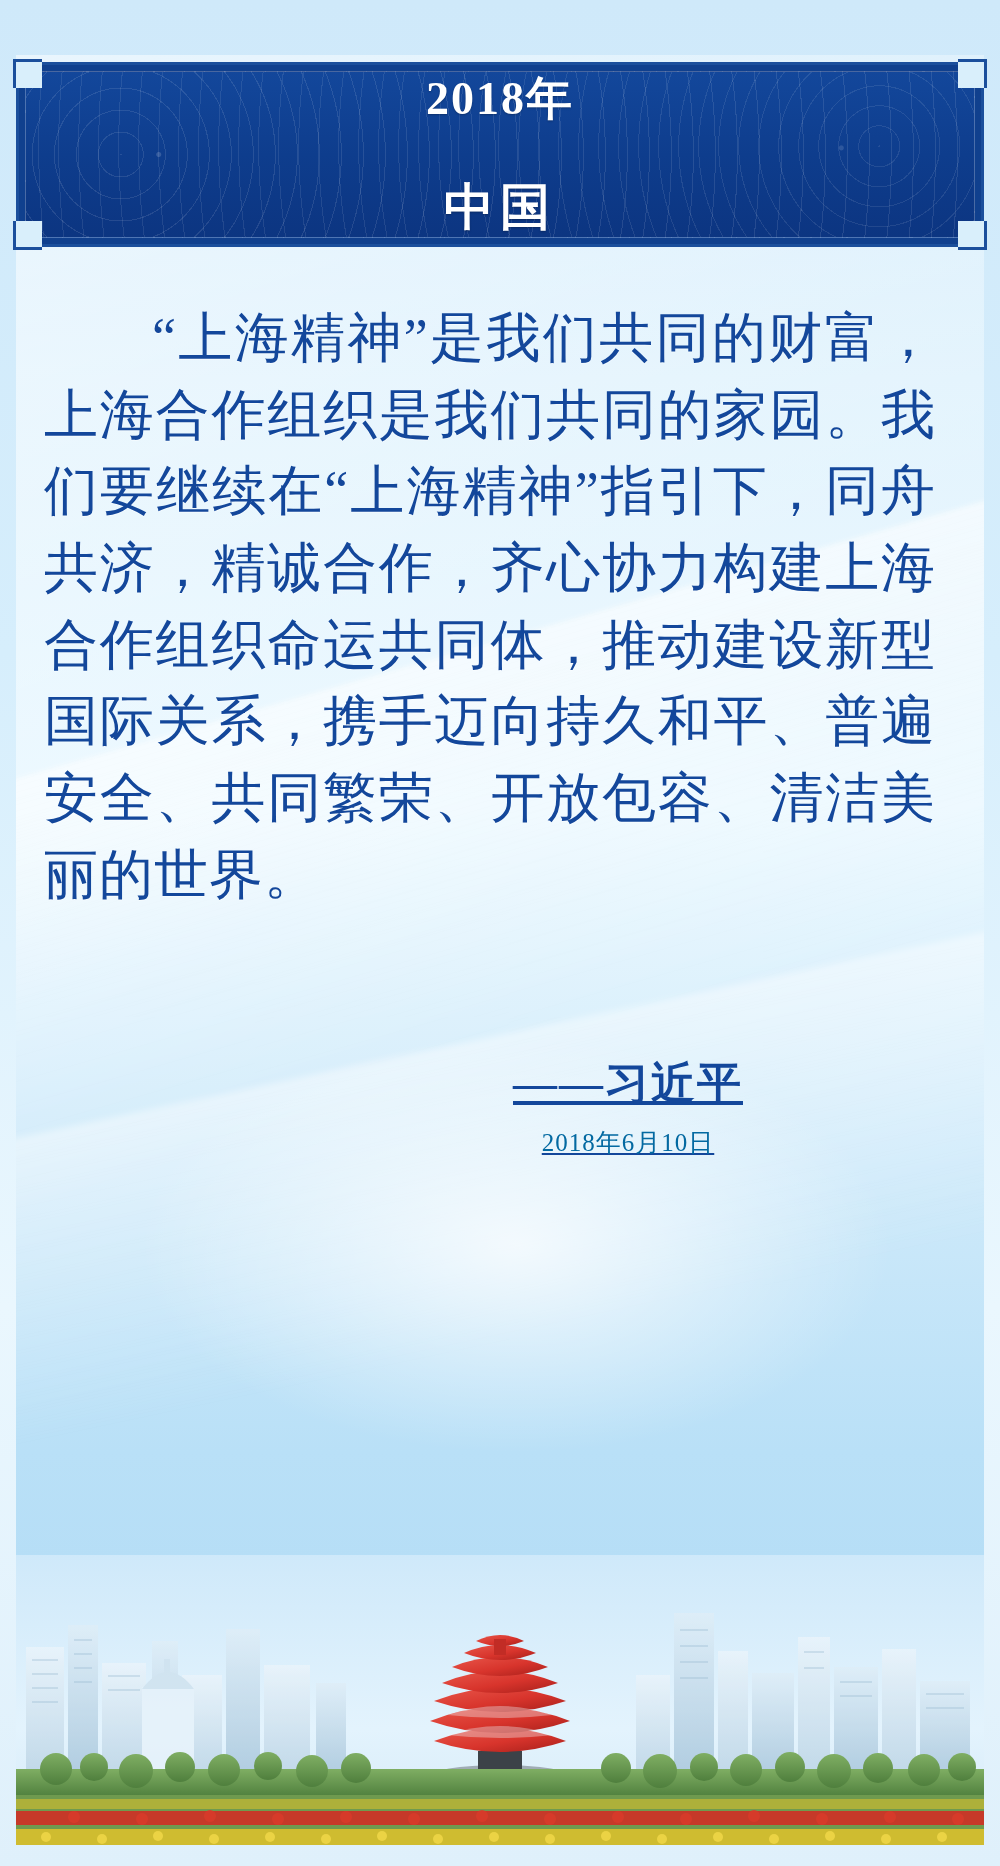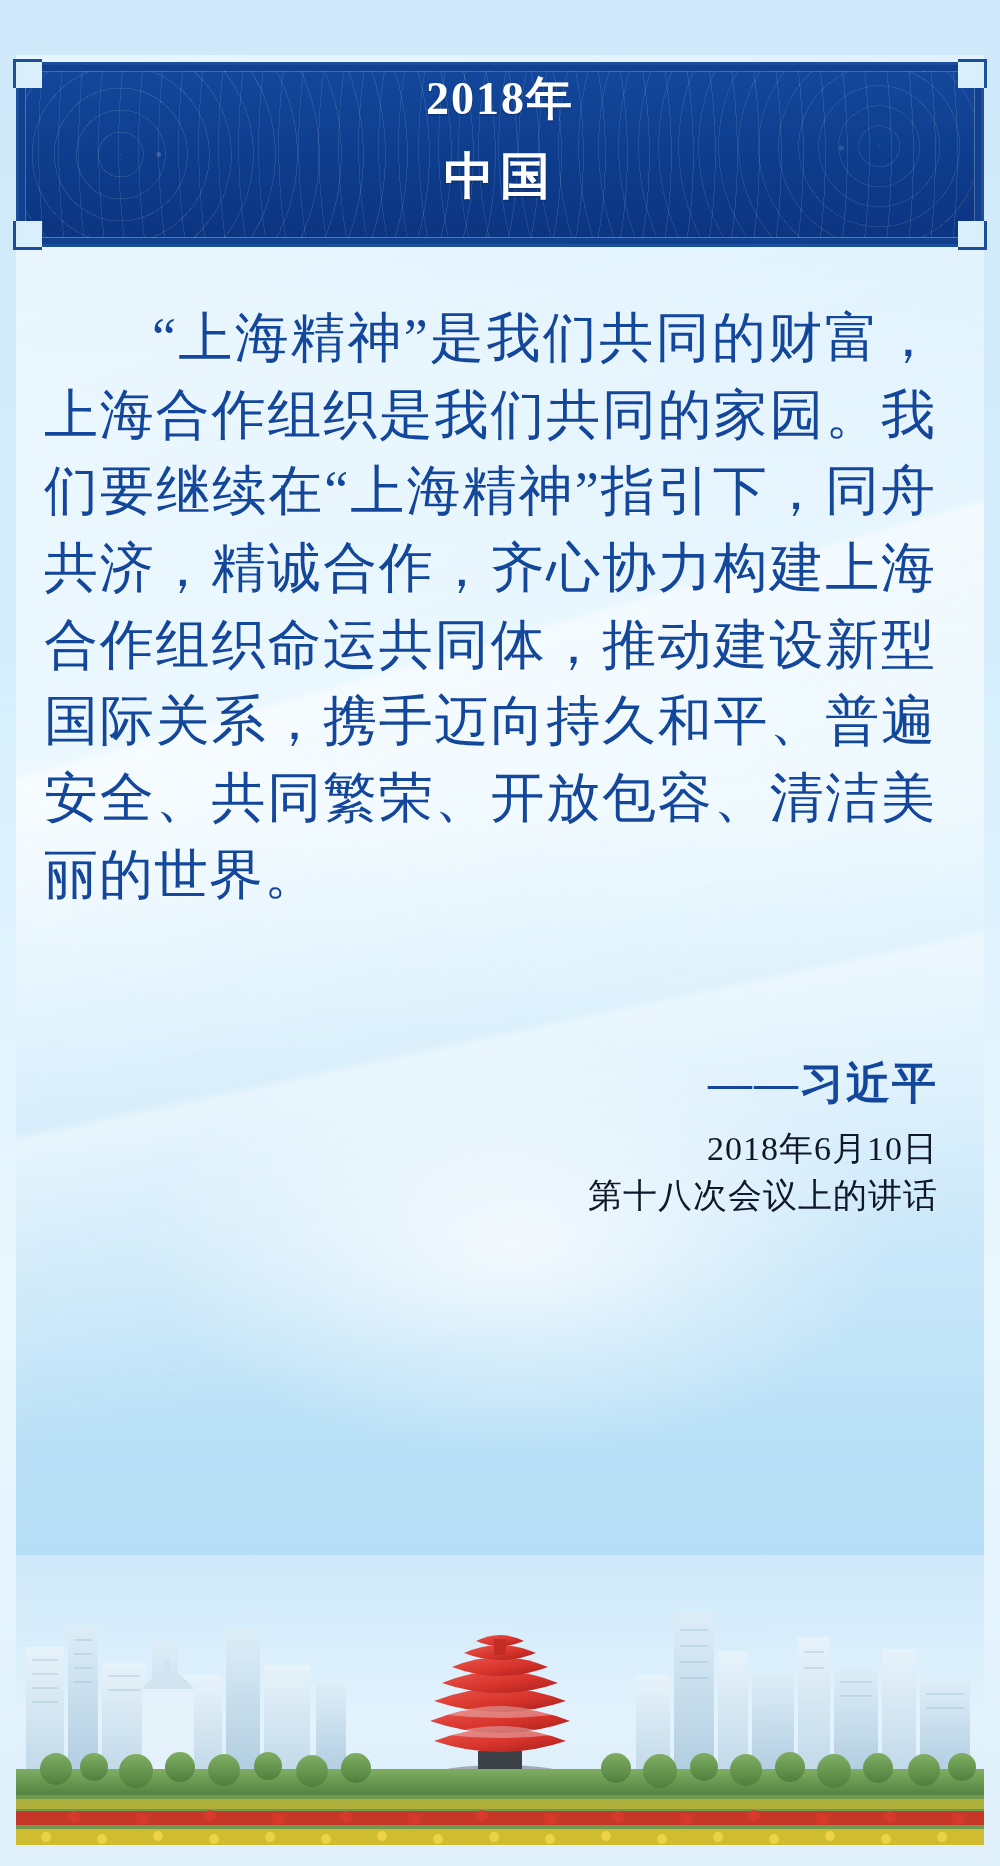--- a/index.html
+++ b/index.html
@@ -101,21 +101,21 @@
       radial-gradient(circle at 14% 50%, rgba(255,255,255,0.16) 0 2px, rgba(255,255,255,0) 3px),
       radial-gradient(circle at 86% 46%, rgba(255,255,255,0.13) 0 2px, rgba(255,255,255,0) 3px),
       repeating-radial-gradient(circle at 10% 50%, rgba(255,255,255,0.10) 0 1px, rgba(255,255,255,0) 1px 22px),
       repeating-radial-gradient(circle at 90% 45%, rgba(255,255,255,0.09) 0 1px, rgba(255,255,255,0) 1px 20px),
       linear-gradient(180deg, #13479b 0%, #0e3d8d 50%, #0c3581 100%);
     border: 1px solid rgba(255,255,255,0.25);
     box-sizing: border-box;
     display: flex;
     flex-direction: column;
     align-items: center;
-    justify-content: flex-start;
+    justify-content: space-between;
   }
   .corner {
     position: absolute;
     width: 26px;
     height: 26px;
     border: 3px solid #1b4f9c;
     background: #d9effb;
   }
   .corner.tl { left: -3px;  top: -3px;  border-right: 0; border-bottom: 0; transform: rotate(0deg); }
   .corner.tr { right: -3px; top: -3px;  border-left: 0;  border-bottom: 0; }
@@ -158,35 +158,36 @@
     font-weight: 500;
     text-shadow: 0 1px 0 rgba(255,255,255,0.5);
   }
 
   
   .attrib {
     position: absolute;
     right: 62px;
     top: 1055px;
     width: 620px;
-    text-align: right;
+    text-align: center;
     color: #13479b;
+    text-decoration: underline;
   }
   .attrib-name {
     font-size: 44px;
     font-weight: 700;
     letter-spacing: 2px;
     line-height: 1.3;
     margin-bottom: 14px;
   }
   .attrib-line {
-    font-size: 34px;
+    font-size: 25px;
     line-height: 1.38;
     letter-spacing: 1px;
-    color: #0f172a;
+    color: #0369a1;
   }
 
   
   .city {
     position: absolute;
     left: 16px;
     bottom: 21px;
     width: 968px;
     height: 290px;
     overflow: hidden;
@@ -217,21 +218,20 @@
     <div class="corner tr"></div>
     <div class="corner bl"></div>
     <div class="corner br"></div>
   </div>
 
   <div class="quote">“上海精神”是我们共同的财富，上海合作组织是我们共同的家园。我们要继续在“上海精神”指引下，同舟共济，精诚合作，齐心协力构建上海合作组织命运共同体，推动建设新型国际关系，携手迈向持久和平、普遍安全、共同繁荣、开放包容、清洁美丽的世界。</div>
 
   <div class="attrib">
     <div class="attrib-name">——习近平</div>
     <div class="attrib-line">2018年6月10日</div>
-    <div class="attrib-line">第十八次会议上的讲话</div>
   </div>
 
   <div class="city">
     <svg width="968" height="290" viewBox="0 0 968 290">
       <defs>
         <linearGradient id="skyg" x1="0" y1="0" x2="0" y2="1">
           <stop offset="0%" stop-color="#cfe9fa"></stop>
           <stop offset="60%" stop-color="#e3f3fd"></stop>
           <stop offset="100%" stop-color="#d3e9f6"></stop>
         </linearGradient>

